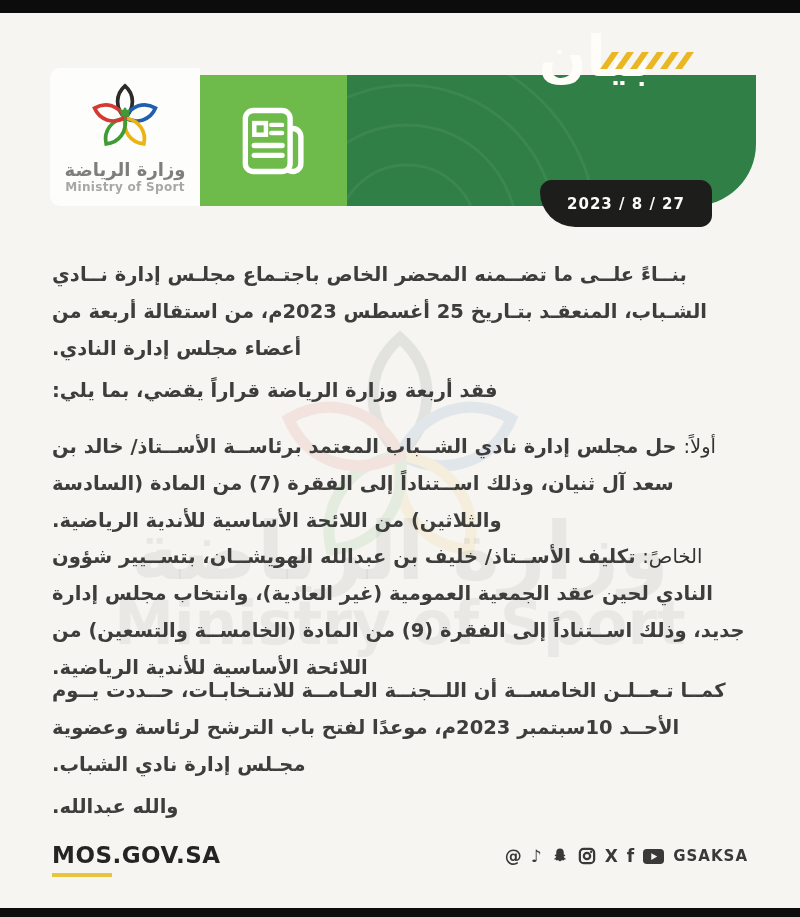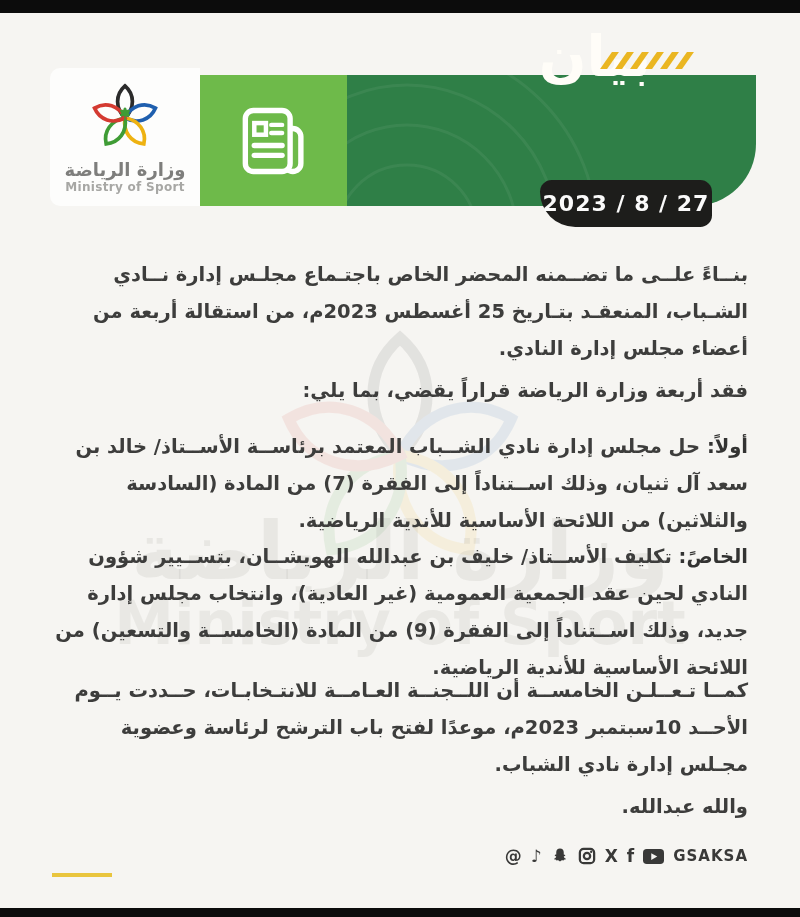--- a/index.html
+++ b/index.html
@@ -39,40 +39,40 @@
     font-size:56px; font-weight:700; color:#fffdf8; direction:rtl; z-index:6;
   }
   .stripes { position:absolute; right:112px; top:52px; display:flex; gap:8px; z-index:7; }
   .stripes span { display:block; width:7px; height:17px; background:#eab622; transform:skewX(-35deg); }
 
   .date-badge {
     position:absolute; left:540px; top:180px; width:172px; height:47px;
     background:#1d1d1b; border-radius:14px 14px 14px 42px;
     display:flex; align-items:center; justify-content:center; z-index:8;
   }
-  .date-badge span { color:#fafafa; font-weight:700; font-size:22px; letter-spacing:1px; }
+  .date-badge span { color:#fafafa; font-weight:700; font-size:15px; letter-spacing:1px; }
 
   
   .wm-flower { position:absolute; left:265px; top:320px; opacity:0.09; z-index:1; }
   .wm-ar {
     position:absolute; left:0; width:100%; top:505px; text-align:center; direction:rtl;
     font-size:80px; font-weight:700; color:rgba(150,148,142,0.14); z-index:1; white-space:nowrap;
   }
   .wm-en {
     position:absolute; left:0; width:100%; top:588px; text-align:center;
     font-size:60px; font-weight:700; color:rgba(150,148,142,0.13); z-index:1; white-space:nowrap;
   }
 
   
   .content { position:absolute; left:52px; right:52px; top:0; z-index:3; }
   .para {
-    position:absolute; left:0; right:0; direction:rtl; text-align:right;
+    position:absolute; left:0; right:0; direction:rtl; text-align:left;
     font-size:19.5px; line-height:37px; font-weight:700; color:#3d3d3c;
   }
-  .para b { font-weight:700; color:#333332; }
+  .para b { font-weight:400; color:#333332; }
   .p1 { top:256px; } .p2 { top:372px; } .p3 { top:428px; }
   .p4 { top:538px; } .p5 { top:672px; } .p6 { top:788px; }
 
   
   .site {
     position:absolute; left:52px; top:842px; z-index:5;
     font-size:23px; font-weight:800; color:#242424; letter-spacing:0.5px;
   }
   .site-underline { position:absolute; left:52px; top:873px; width:60px; height:4px; background:#e9c53e; z-index:5; }
   .social {
@@ -160,20 +160,21 @@
 
   <div class="content">
     <p class="para p1">بنــاءً علــى ما تضــمنه المحضر الخاص باجتـماع مجلـس إدارة نــادي الشـباب، المنعقـد بتـاريخ 25 أغسطس 2023م، من استقالة أربعة من أعضاء مجلس إدارة النادي.</p>
     <p class="para p2">فقد أربعة وزارة الرياضة قراراً يقضي، بما يلي:</p>
     <p class="para p3"><b>أولاً:</b><span> حل مجلس إدارة نادي الشــباب المعتمد برئاســة الأســتاذ/ خالد بن سعد آل ثنيان، وذلك اســتناداً إلى الفقرة (7) من المادة (السادسة والثلاثين) من اللائحة الأساسية للأندية الرياضية.</span></p>
     <p class="para p4"><b>الخاصً:</b><span> تكليف الأســتاذ/ خليف بن عبدالله الهويشــان، بتســيير شؤون النادي لحين عقد الجمعية العمومية (غير العادية)، وانتخاب مجلس إدارة جديد، وذلك اســتناداً إلى الفقرة (9) من المادة (الخامســة والتسعين) من اللائحة الأساسية للأندية الرياضية.</span></p>
     <p class="para p5">كمــا تـعــلـن الخامســة أن اللــجنــة العـامــة للانتـخابـات، حــددت يــوم الأحــد 10سبتمبر 2023م، موعدًا لفتح باب الترشح لرئاسة وعضوية مجـلس إدارة نادي الشباب.</p>
     <p class="para p6">والله عبدالله.</p>
   </div>
 
+  <div class="site">MOS.GOV.SA</div>
   <div class="site-underline"></div>
 
   <div class="social">
     <span class="glyph">@</span>
     <span class="glyph">♪</span>
     <svg class="icon-svg" width="18" height="18" viewBox="0 0 24 24">
       <path fill="#393938" d="M12 2c3.2 0 5 2.3 5 5v3c1 .2 2 .6 2 1.2 0 .7-1.2 1-2 1.3.3 1.6 1.6 2.8 3 3.2-.3.8-1.6 1.1-2.7 1.2-.2.5-.3 1-.8 1-.6 0-1.2-.3-2.1-.3-.8 0-1.3 1.4-2.4 1.4s-1.6-1.4-2.4-1.4c-.9 0-1.5.3-2.1.3-.5 0-.6-.5-.8-1-1.1-.1-2.4-.4-2.7-1.2 1.4-.4 2.7-1.6 3-3.2-.8-.3-2-.6-2-1.3 0-.6 1-1 2-1.2V7c0-2.7 1.8-5 5-5z"></path>
     </svg>
     <svg class="icon-svg" width="18" height="18" viewBox="0 0 24 24">
       <rect x="2.5" y="2.5" width="19" height="19" rx="5" fill="none" stroke="#393938" stroke-width="3"></rect>

